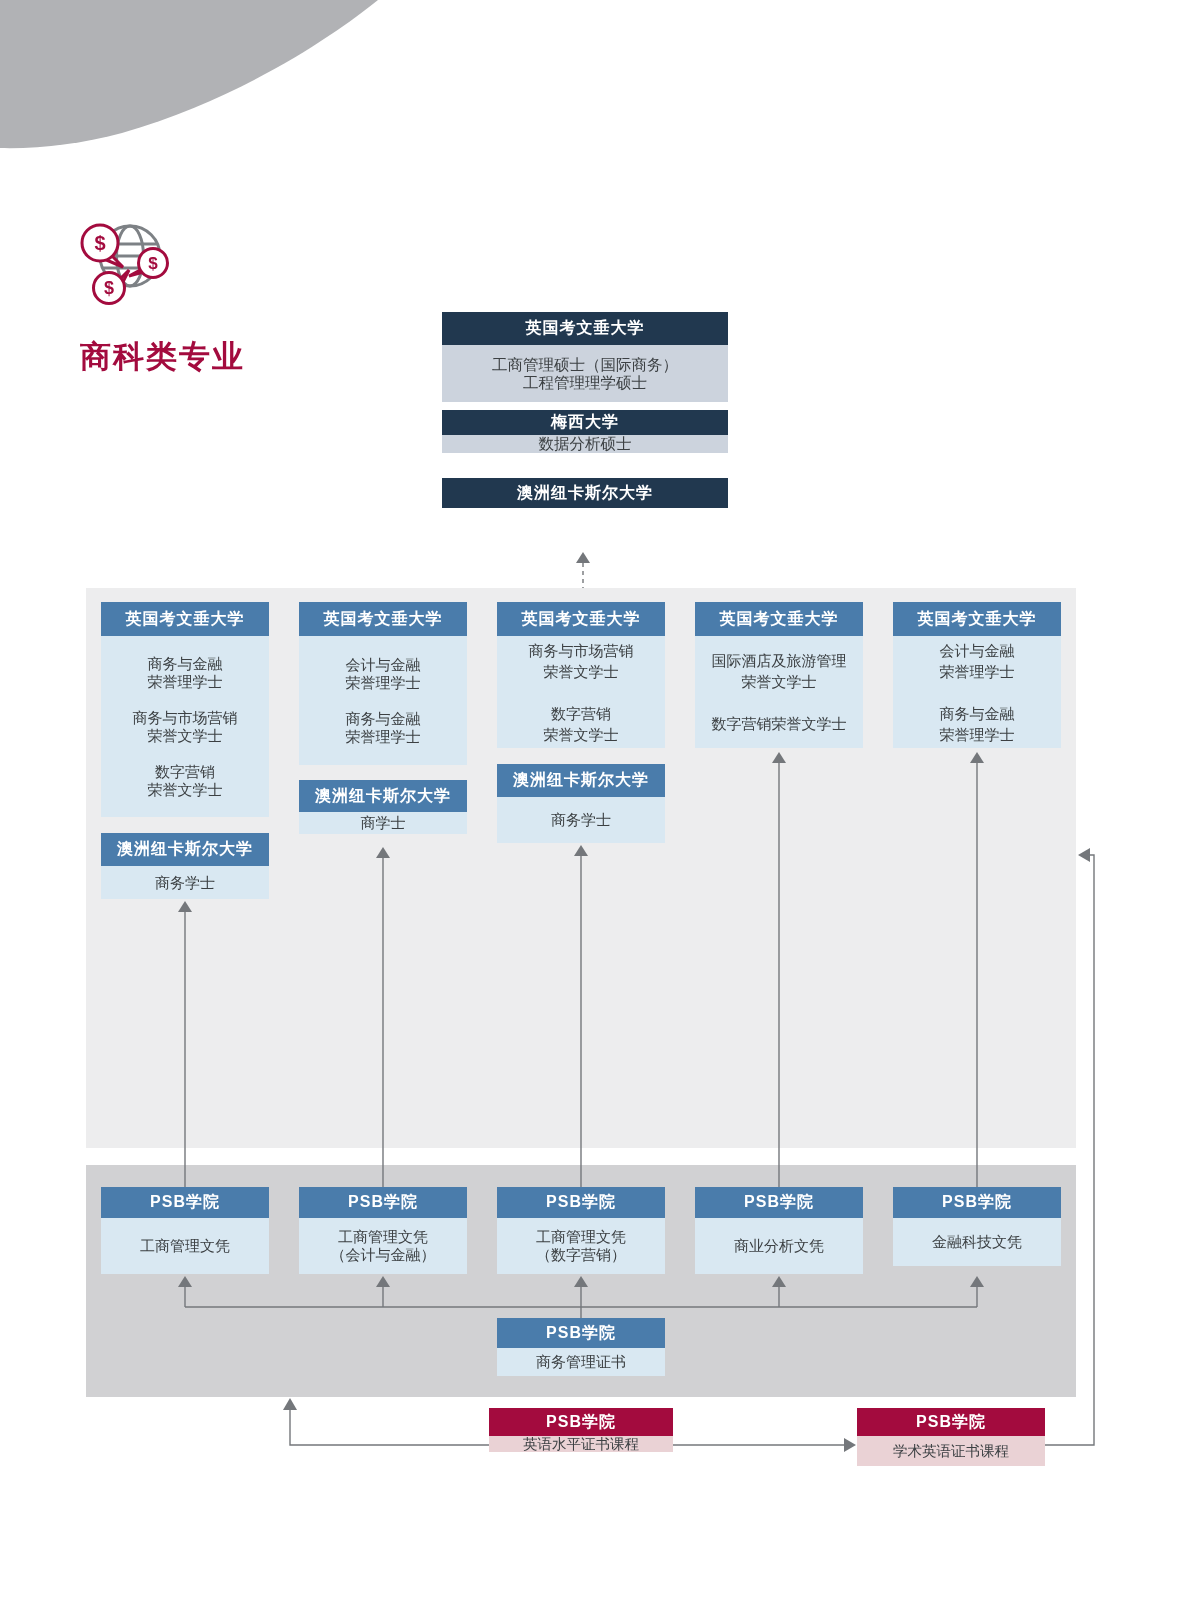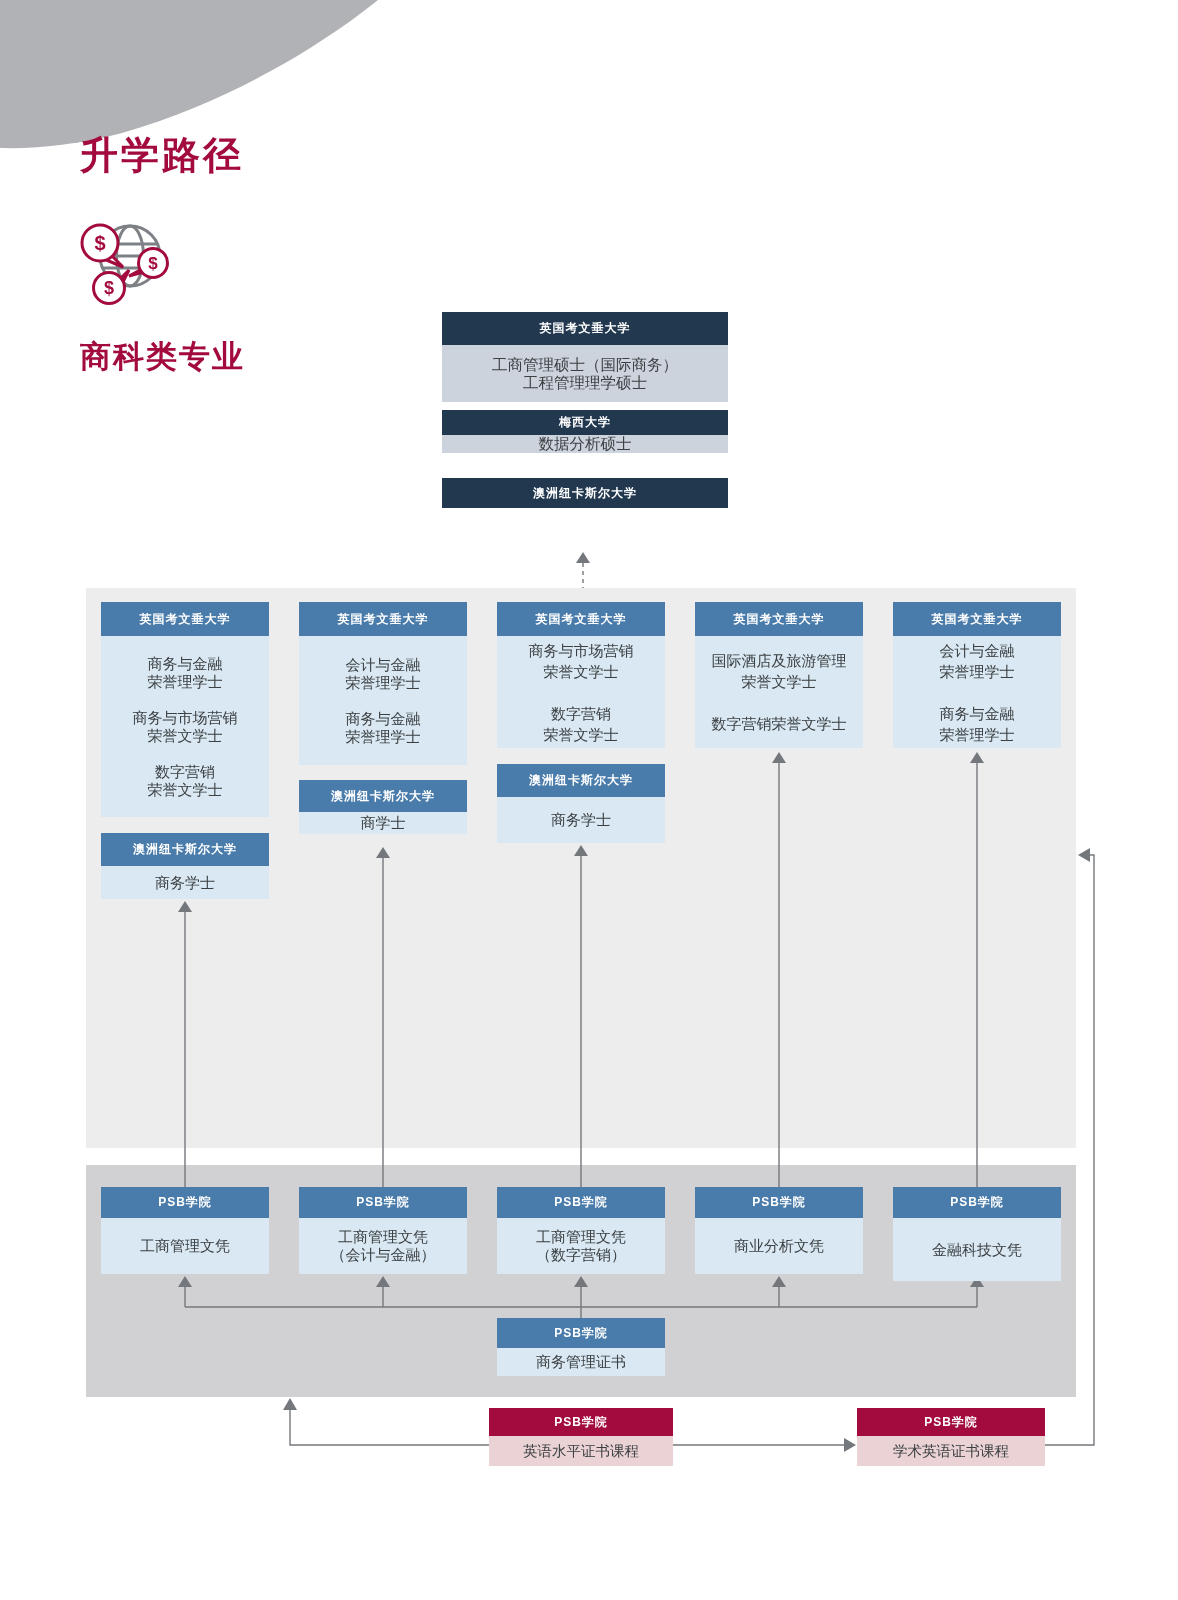--- a/index.html
+++ b/index.html
@@ -10,42 +10,41 @@
         color:#a30b3e;letter-spacing:3px;z-index:2;}
   .section-title{position:absolute;left:80px;top:336px;margin:0;font-size:31px;font-weight:bold;
         color:#a30b3e;letter-spacing:2px;z-index:2;}
   .biz-icon{position:absolute;left:76px;top:216px;z-index:2;}
   .band{position:absolute;z-index:1;}
   .band.light{left:86px;top:588px;width:990px;height:560px;background:#ededee;}
   .band.dark{left:86px;top:1165px;width:990px;height:232px;background:#d1d1d3;}
   .lines{position:absolute;left:0;top:0;z-index:2;}
   .node{position:absolute;z-index:3;}
   .hdr{display:flex;align-items:center;justify-content:center;color:#ffffff;
-       font-size:12px;font-weight:600;letter-spacing:1px;}
+       font-size:16px;font-weight:600;letter-spacing:1px;}
   .hdr.navy{background:#21384f;}
   .hdr.steel{background:#4a7cab;}
   .hdr.crimson{background:#a30b3e;}
   .body{display:flex;align-items:center;justify-content:center;text-align:center;
         white-space:pre-line;font-size:15px;line-height:18px;}
   .body.grayblue{background:#ccd3dd;font-size:15.5px;}
   .body.blue{background:#d9e8f2;}
   .body.pink{background:#ead2d5;font-size:14.5px;}
   .footer{position:absolute;top:1502px;left:0;width:1092px;text-align:right;
           font-size:21px;color:#58595b;z-index:2;}
 </style>
 </head>
 <body>
 
 <div class="page">
 
   <svg class="swoosh" width="390" height="152" viewBox="0 0 390 152">
     <path d="M0,0 L378,0 C338,32 248,96 122,133 C82,144 38,149 0,148 Z" fill="#b1b2b5"></path>
   </svg>
 
-  <h1 class="page-title">升学路径</h1>
 
   <svg class="biz-icon" width="100" height="95" viewBox="0 0 100 95">
     <g fill="none" stroke="#7d8185" stroke-width="3">
       <circle cx="54" cy="40" r="30"></circle>
       <ellipse cx="54" cy="40" rx="13.5" ry="30"></ellipse>
       <line x1="26" y1="28" x2="82" y2="28"></line>
       <line x1="24" y1="40" x2="84" y2="40"></line>
       <line x1="26" y1="52" x2="82" y2="52"></line>
     </g>
     <g stroke="#a30b3e" stroke-width="3" fill="#ffffff">
@@ -189,31 +188,31 @@
     <div class="hdr steel" style="height:31px">PSB学院</div>
     <div class="body blue" style="height:56px">工商管理文凭
 （数字营销）</div>
   </div>
   <div class="node" style="left:695px;top:1187px;width:168px">
     <div class="hdr steel" style="height:31px">PSB学院</div>
     <div class="body blue" style="height:56px">商业分析文凭</div>
   </div>
   <div class="node" style="left:893px;top:1187px;width:168px">
     <div class="hdr steel" style="height:31px">PSB学院</div>
-    <div class="body blue" style="height:63px">金融科技文凭</div>
+    <div class="body blue" style="height:48px">金融科技文凭</div>
   </div>
 
   <div class="node" style="left:497px;top:1318px;width:168px">
     <div class="hdr steel" style="height:30px">PSB学院</div>
     <div class="body blue" style="height:28px">商务管理证书</div>
   </div>
 
   <div class="node" style="left:489px;top:1408px;width:184px">
     <div class="hdr crimson" style="height:28px">PSB学院</div>
-    <div class="body pink" style="height:30px">英语水平证书课程</div>
+    <div class="body pink" style="height:16px">英语水平证书课程</div>
   </div>
   <div class="node" style="left:857px;top:1408px;width:188px">
     <div class="hdr crimson" style="height:28px">PSB学院</div>
     <div class="body pink" style="height:30px">学术英语证书课程</div>
   </div>
 
 
 </div>
 
 </body></html>

